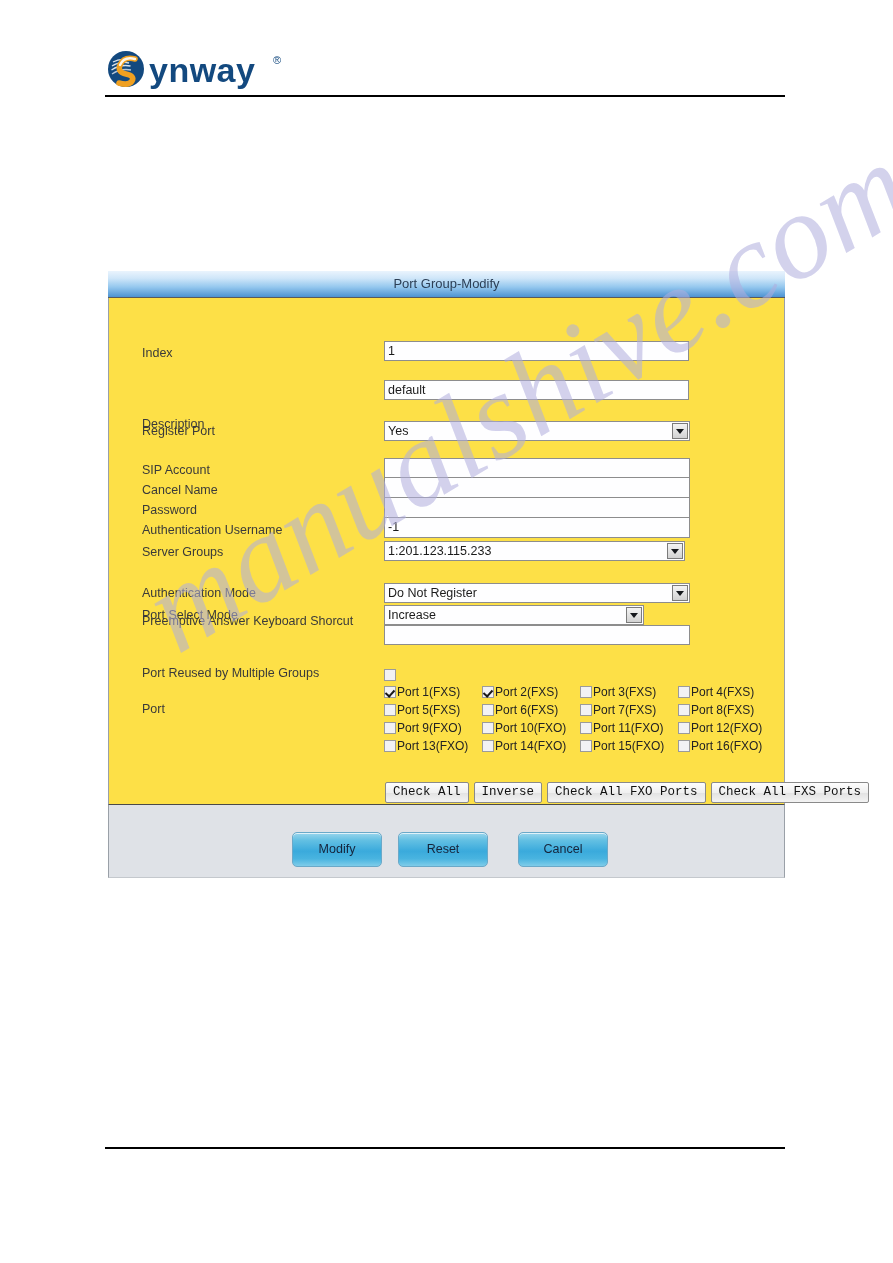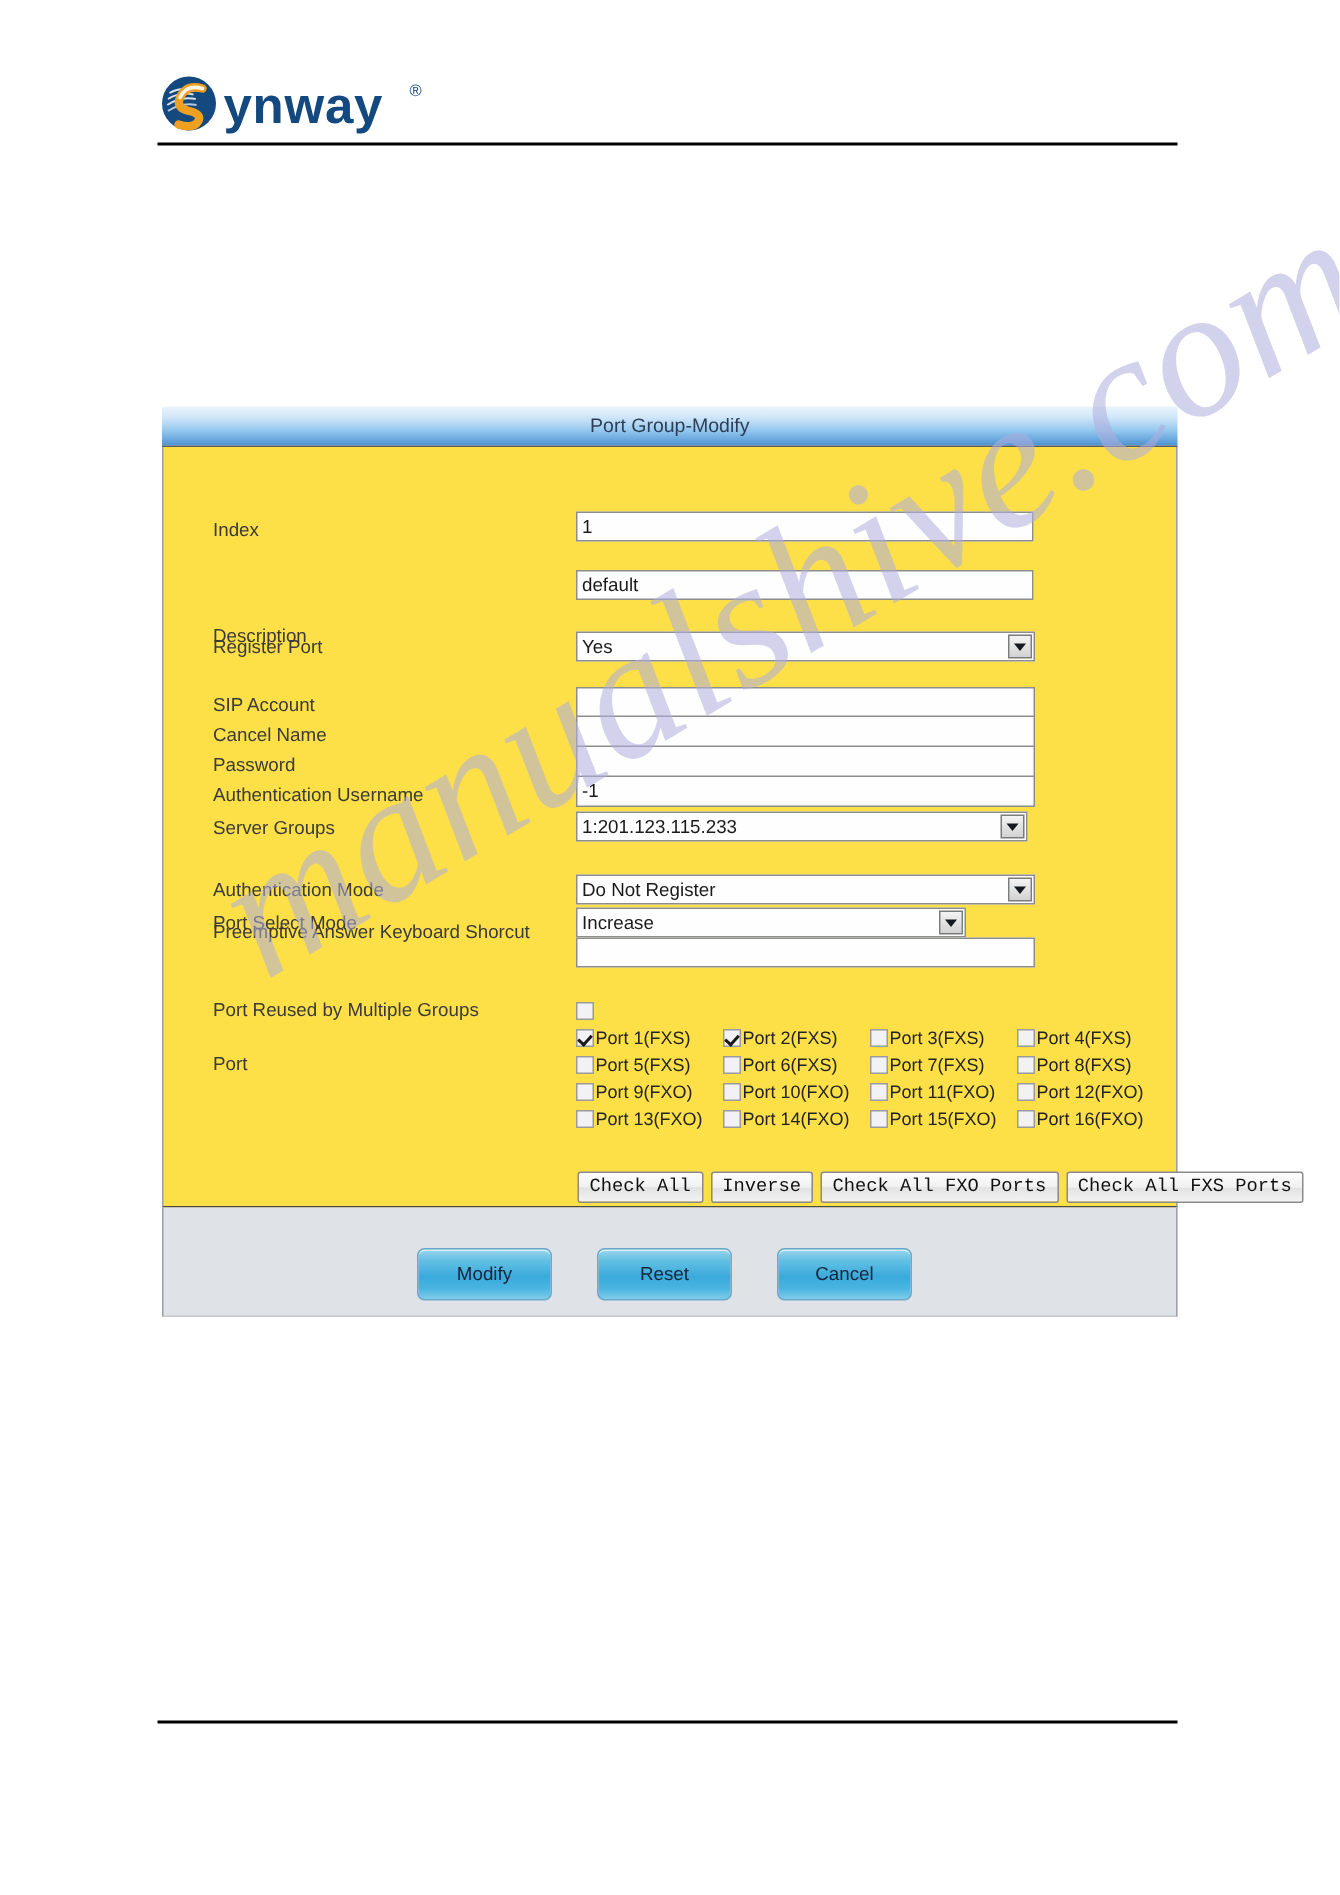--- a/index.html
+++ b/index.html
@@ -244,21 +244,21 @@
     border: 1px solid #6aa9c9;
     border-radius: 5px;
     background: linear-gradient(to bottom, #9ad5ec 0%, #63c0e3 22%, #3aaadc 55%, #49b4e0 78%, #7fcce9 100%);
     color: #16243a;
     font-size: 12.5px;
     font-family: "Liberation Sans", sans-serif;
     text-align: center;
     line-height: 33px;
     box-shadow: inset 0 1px 0 rgba(255,255,255,.7);
   }
-  #btn-modify { left: 169px; }
+  #btn-modify { left: 183px; }
   #btn-reset  { left: 289px; }
   #btn-cancel { left: 409px; }
 </style>
 </head>
 <body>
 
 <div id="page-header">
   <div id="logo">
     <svg width="230" height="42" viewBox="0 0 230 42">
       <g>

